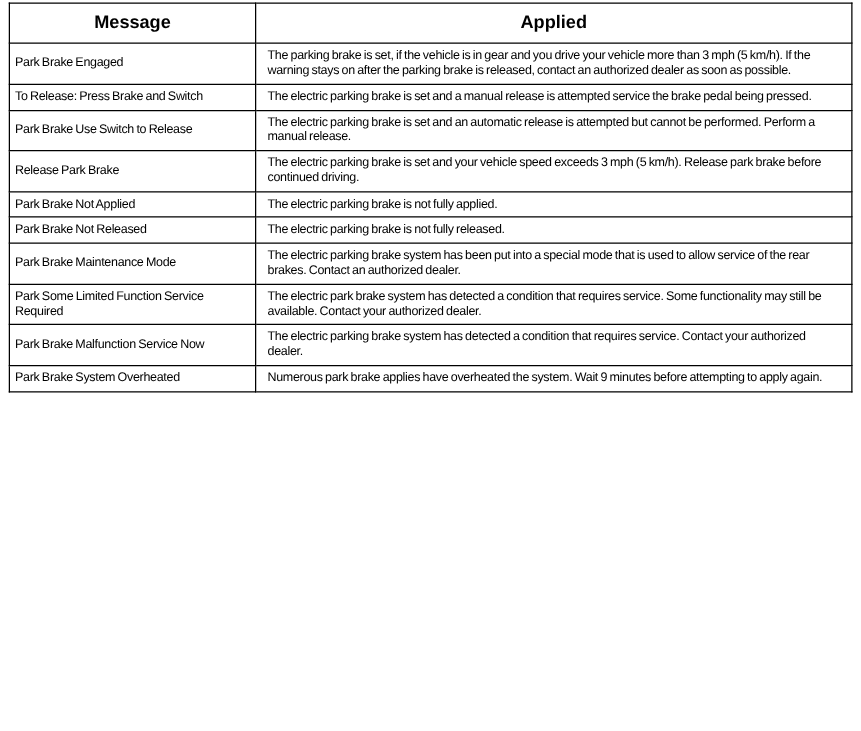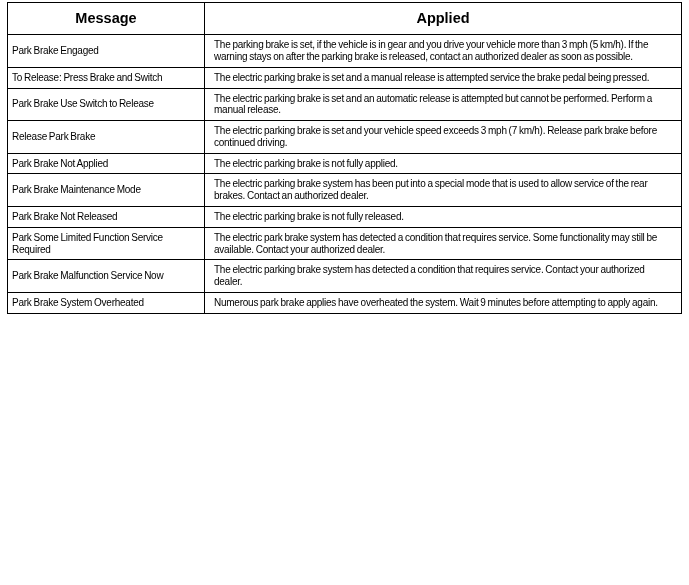--- a/index.html
+++ b/index.html
@@ -77,33 +77,33 @@
       <tr>
         <td class="cell-message">To Release: Press Brake and Switch</td>
         <td class="cell-action">The electric parking brake is set and a manual release is attempted service the brake pedal being pressed.</td>
       </tr>
       <tr>
         <td class="cell-message">Park Brake Use Switch to Release</td>
         <td class="cell-action">The electric parking brake is set and an automatic release is attempted but cannot be performed. Perform a manual release.</td>
       </tr>
       <tr>
         <td class="cell-message">Release Park Brake</td>
-        <td class="cell-action">The electric parking brake is set and your vehicle speed exceeds 3 mph (7 km/h). Release park brake before continued driving.</td>
+        <td class="cell-action">The electric parking brake is set and your vehicle speed exceeds 3 mph (5 km/h). Release park brake before continued driving.</td>
       </tr>
       <tr>
         <td class="cell-message">Park Brake Not Applied</td>
         <td class="cell-action">The electric parking brake is not fully applied.</td>
       </tr>
       <tr>
+        <td class="cell-message">Park Brake Not Released</td>
+        <td class="cell-action">The electric parking brake is not fully released.</td>
+      </tr>
+      <tr>
         <td class="cell-message">Park Brake Maintenance Mode</td>
         <td class="cell-action">The electric parking brake system has been put into a special mode that is used to allow service of the rear brakes. Contact an authorized dealer.</td>
-      </tr>
-      <tr>
-        <td class="cell-message">Park Brake Not Released</td>
-        <td class="cell-action">The electric parking brake is not fully released.</td>
       </tr>
       <tr>
         <td class="cell-message">Park Some Limited Function Service Required</td>
         <td class="cell-action">The electric park brake system has detected a condition that requires service. Some functionality may still be available. Contact your authorized dealer.</td>
       </tr>
       <tr>
         <td class="cell-message">Park Brake Malfunction Service Now</td>
         <td class="cell-action">The electric parking brake system has detected a condition that requires service. Contact your authorized dealer.</td>
       </tr>
       <tr>

